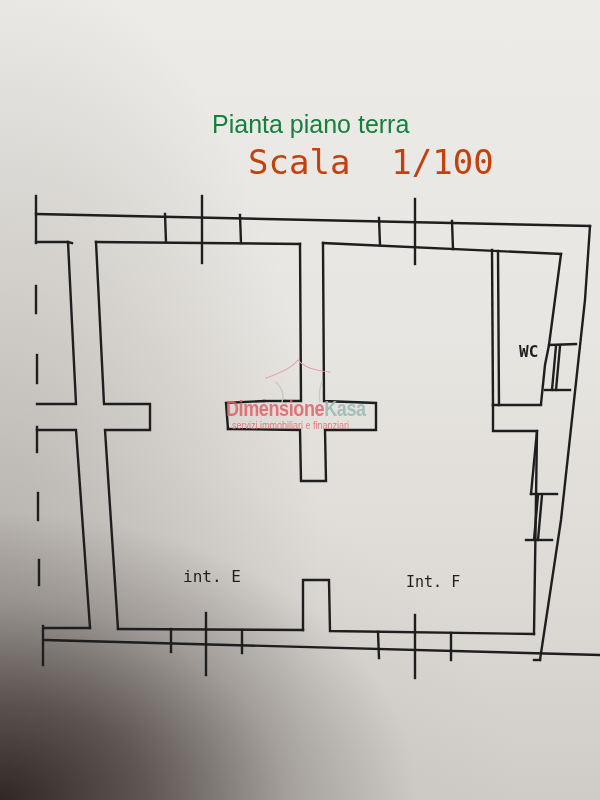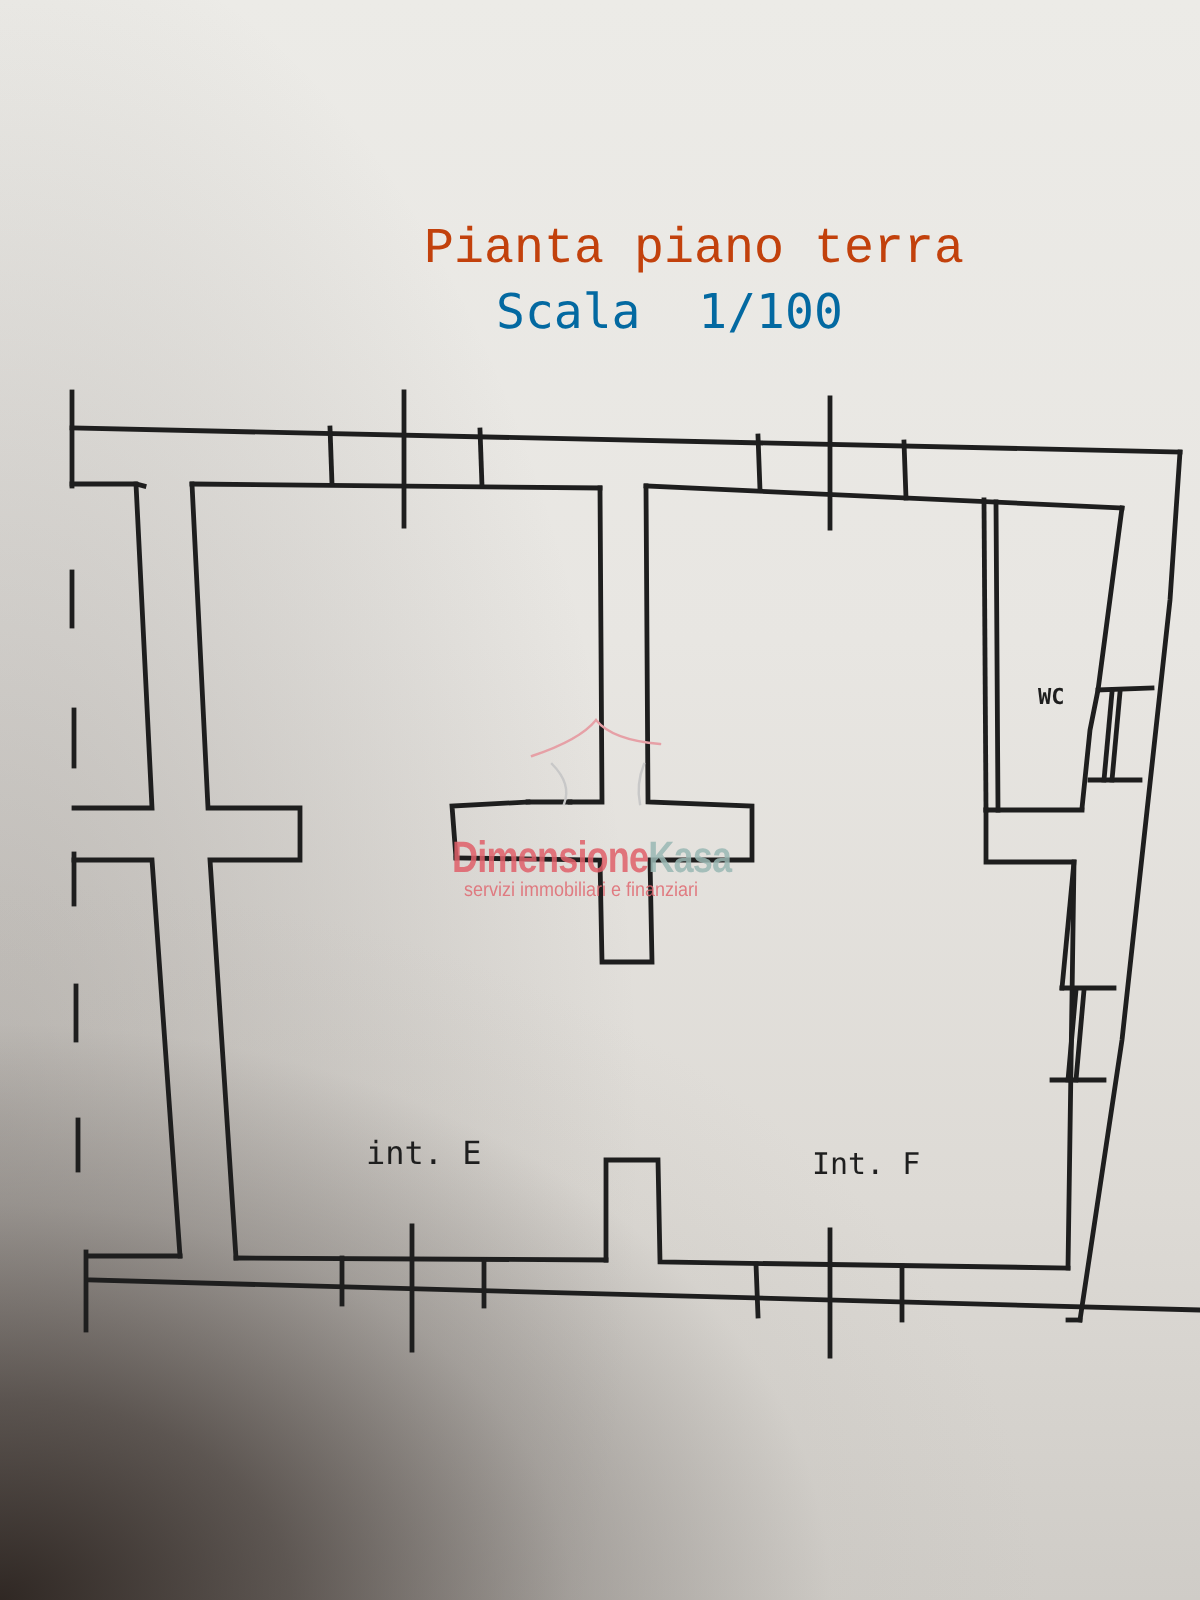--- a/index.html
+++ b/index.html
@@ -10,38 +10,38 @@
     }
     .paper {
       position: absolute; left: 0; top: 0; width: 600px; height: 800px;
       background:
         radial-gradient(ellipse 520px 360px at 0px 800px, rgba(40,32,28,0.95) 0%, rgba(60,52,48,0.75) 28%, rgba(110,104,100,0.45) 55%, rgba(180,176,170,0.12) 80%, rgba(0,0,0,0) 100%),
         radial-gradient(ellipse 320px 600px at 0px 560px, rgba(110,104,100,0.35) 0%, rgba(0,0,0,0) 100%),
         linear-gradient(180deg, #ecebe7 0%, #e8e6e2 40%, #dddad5 75%, #cfccc7 100%);
     }
     .title {
       position: absolute; left: 212px; top: 110px;
-      font-family: Liberation Mono, monospace; font-size: 25px; color: #c2410c;
+      font-family: Liberation Sans, sans-serif; font-size: 25px; color: #15803d;
       letter-spacing: 0px; white-space: nowrap;
     }
     .subtitle {
       position: absolute; left: 248px; top: 142px;
-      font-family: "DejaVu Sans Mono", monospace; font-size: 24px; color: #0369a1;
+      font-family: "DejaVu Sans Mono", monospace; font-size: 34px; color: #c2410c;
       white-space: pre;
     }
     svg.plan { position: absolute; left: 0; top: 0; }
     .label {
       position: absolute; font-family: "DejaVu Sans Mono", monospace; color: #1e1e1e;
       white-space: nowrap;
     }
     .label-e { left: 183px; top: 567px; font-size: 16px; }
     .label-f { left: 406px; top: 573px; font-size: 15px; }
-    .label-wc { left: 519px; top: 342px; font-size: 11px; font-weight: bold; }
+    .label-wc { left: 519px; top: 342px; font-size: 16px; font-weight: bold; }
     .watermark {
-      position: absolute; left: 226px; top: 418px; width: 170px; text-align: left;
+      position: absolute; left: 226px; top: 398px; width: 170px; text-align: left;
       opacity: 0.85;
     }
     .wm-brand { font-family: "Liberation Sans", sans-serif; font-size: 22px; font-weight: bold; letter-spacing: -0.5px; line-height: 22px; white-space: nowrap; transform: scaleX(0.82); transform-origin: left; }
     .wm-a { color: #e0606a; }
     .wm-b { color: #9ab8b4; }
     .wm-tag { font-family: "Liberation Sans", sans-serif; font-size: 10px; color: #e06a72; white-space: nowrap; line-height: 11px; transform: scaleX(0.9); transform-origin: left; margin-left: 6px; }
   </style>
 </head>
 <body>
 

